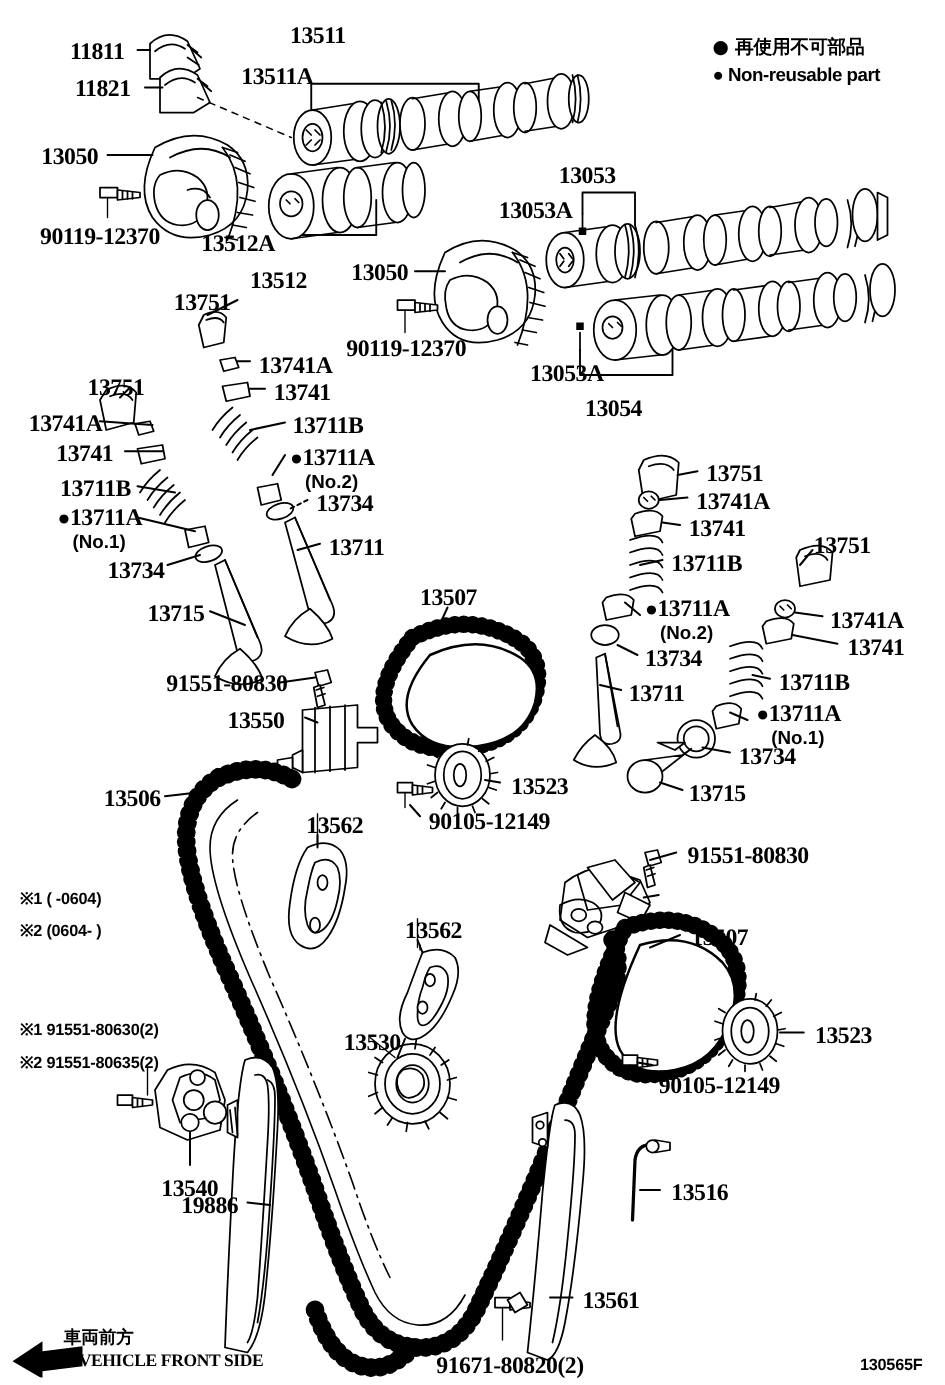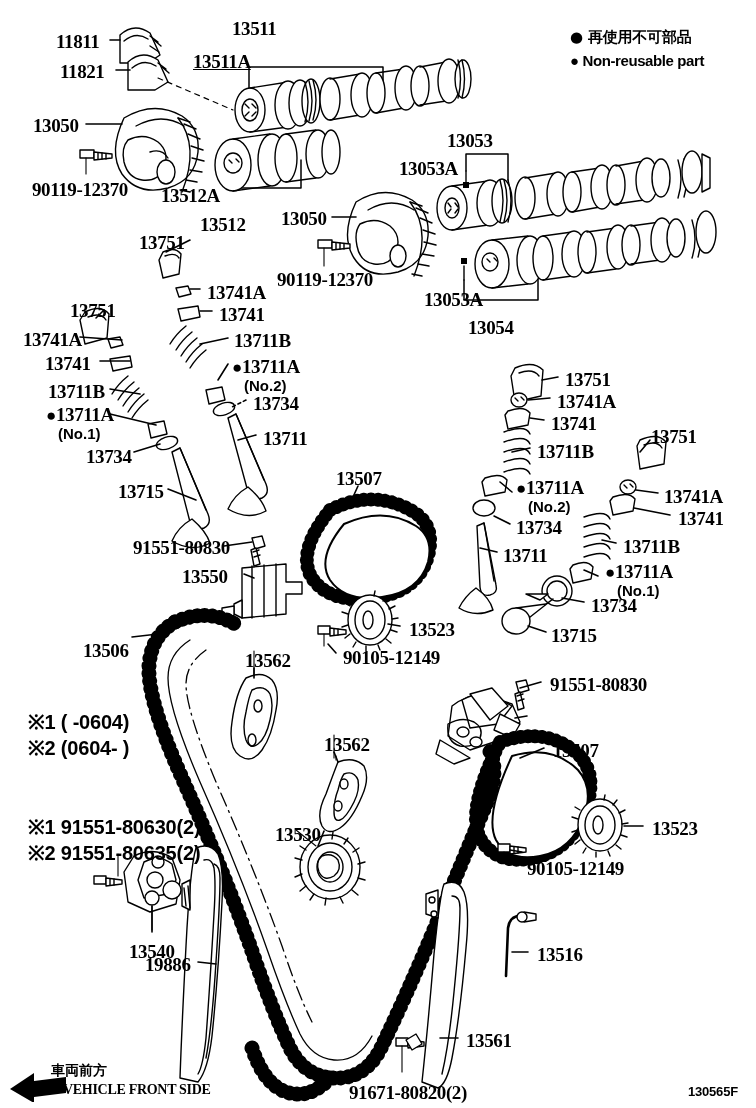--- a/index.html
+++ b/index.html
@@ -17,21 +17,21 @@
     position:absolute;
     font-family:"Liberation Serif", serif;
     font-weight:700;
     font-size:19px;
     line-height:1;
     letter-spacing:-0.4px;
     white-space:nowrap;
     color:#000;
   }
   .lbl.sm{font-size:15px;font-family:"Liberation Sans",sans-serif;font-weight:700;letter-spacing:0;}
-  .lbl.note{font-size:20px;font-family:"Liberation Sans",sans-serif;font-weight:700;letter-spacing:-0.2px;margin-left:12px;}
+  .lbl.note{font-size:13px;font-family:"Liberation Sans",sans-serif;font-weight:700;letter-spacing:-0.2px;}
   .lbl.jp{font-family:"DejaVu Sans",sans-serif;font-weight:700;font-size:14px;letter-spacing:0;}
   .lbl.en{font-family:Liberation Serif, serif;font-weight:700;font-size:14px;letter-spacing:-0.3px;}
   .lbl.pageid{font-family:"Liberation Sans",sans-serif;font-weight:700;font-size:13px;letter-spacing:-0.2px;}
   .lbl.legend{font-size:15px;font-family:"DejaVu Sans",sans-serif;font-weight:700;letter-spacing:-0.2px;text-align:center;}
   .lbl.legend-en{font-size:15px;font-family:"Liberation Sans",sans-serif;font-weight:700;letter-spacing:-0.4px;}
 </style>
 </head>
 <body>
 
 <div id="stage">
@@ -455,21 +455,21 @@
   </div>
   <div class="lbl legend-en" style="left:570px;top:53px;">
     <span>●</span>
     <span>Non-reusable part</span>
   </div>
 
   <div id="callouts">
       <div class="lbl" style="left: 56px; top: 32px; text-align: center;">11811</div>
       <div class="lbl" style="left: 60px; top: 62px;">11821</div>
       <div class="lbl" style="left: 232px; top: 19px;">13511</div>
-      <div class="lbl" style="left: 193px; top: 52px; text-decoration: underline;">13511A</div>
+      <div class="lbl" style="left: 193px; top: 52px;">13511A</div>
       <div class="lbl" style="left: 33px; top: 116px;">13050</div>
       <div class="lbl" style="left: 32px; top: 180px;">90119-12370</div>
       <div class="lbl" style="left: 161px; top: 186px;">13512A</div>
       <div class="lbl" style="left: 200px; top: 215px;">13512</div>
       <div class="lbl" style="left: 447px; top: 131px;">13053</div>
       <div class="lbl" style="left: 399px; top: 159px;">13053A</div>
       <div class="lbl" style="left: 281px; top: 209px;">13050</div>
       <div class="lbl" style="left: 277px; top: 270px;">90119-12370</div>
       <div class="lbl" style="left: 424px; top: 290px;">13053A</div>
       <div class="lbl" style="left: 468px; top: 318px;">13054</div>
@@ -503,21 +503,21 @@
       <div class="lbl" style="left: 503px; top: 546px;">13711</div>
       <div class="lbl" style="left: 605px; top: 562px;"><span style="font-size: 0.9em;">●</span><span>13711A</span></div>
       <div class="lbl sm" style="left: 617px; top: 583px;">(No.1)</div>
       <div class="lbl" style="left: 591px; top: 596px;">13734</div>
       <div class="lbl" style="left: 551px; top: 626px;">13715</div>
       <div class="lbl" style="left: 336px; top: 469px;">13507</div>
       <div class="lbl" style="left: 133px; top: 538px;">91551-80830</div>
       <div class="lbl" style="left: 182px; top: 567px;">13550</div>
       <div class="lbl" style="left: 409px; top: 620px;">13523</div>
       <div class="lbl" style="left: 343px; top: 648px;">90105-12149</div>
-      <div class="lbl" style="left: 83px; top: 630px; margin-top: 11px;">13506</div>
+      <div class="lbl" style="left: 83px; top: 630px;">13506</div>
       <div class="lbl" style="left: 245px; top: 651px;">13562</div>
       <div class="lbl" style="left: 324px; top: 735px;">13562</div>
       <div class="lbl" style="left: 275px; top: 825px;">13530</div>
       <div class="lbl" style="left: 550px; top: 675px;">91551-80830</div>
       <div class="lbl" style="left: 553px; top: 741px;">13507</div>
       <div class="lbl" style="left: 652px; top: 819px;">13523</div>
       <div class="lbl" style="left: 527px; top: 859px;">90105-12149</div>
       <div class="lbl" style="left: 129px; top: 942px;">13540</div>
       <div class="lbl" style="left: 145px; top: 955px;">19886</div>
       <div class="lbl" style="left: 537px; top: 945px;">13516</div>

